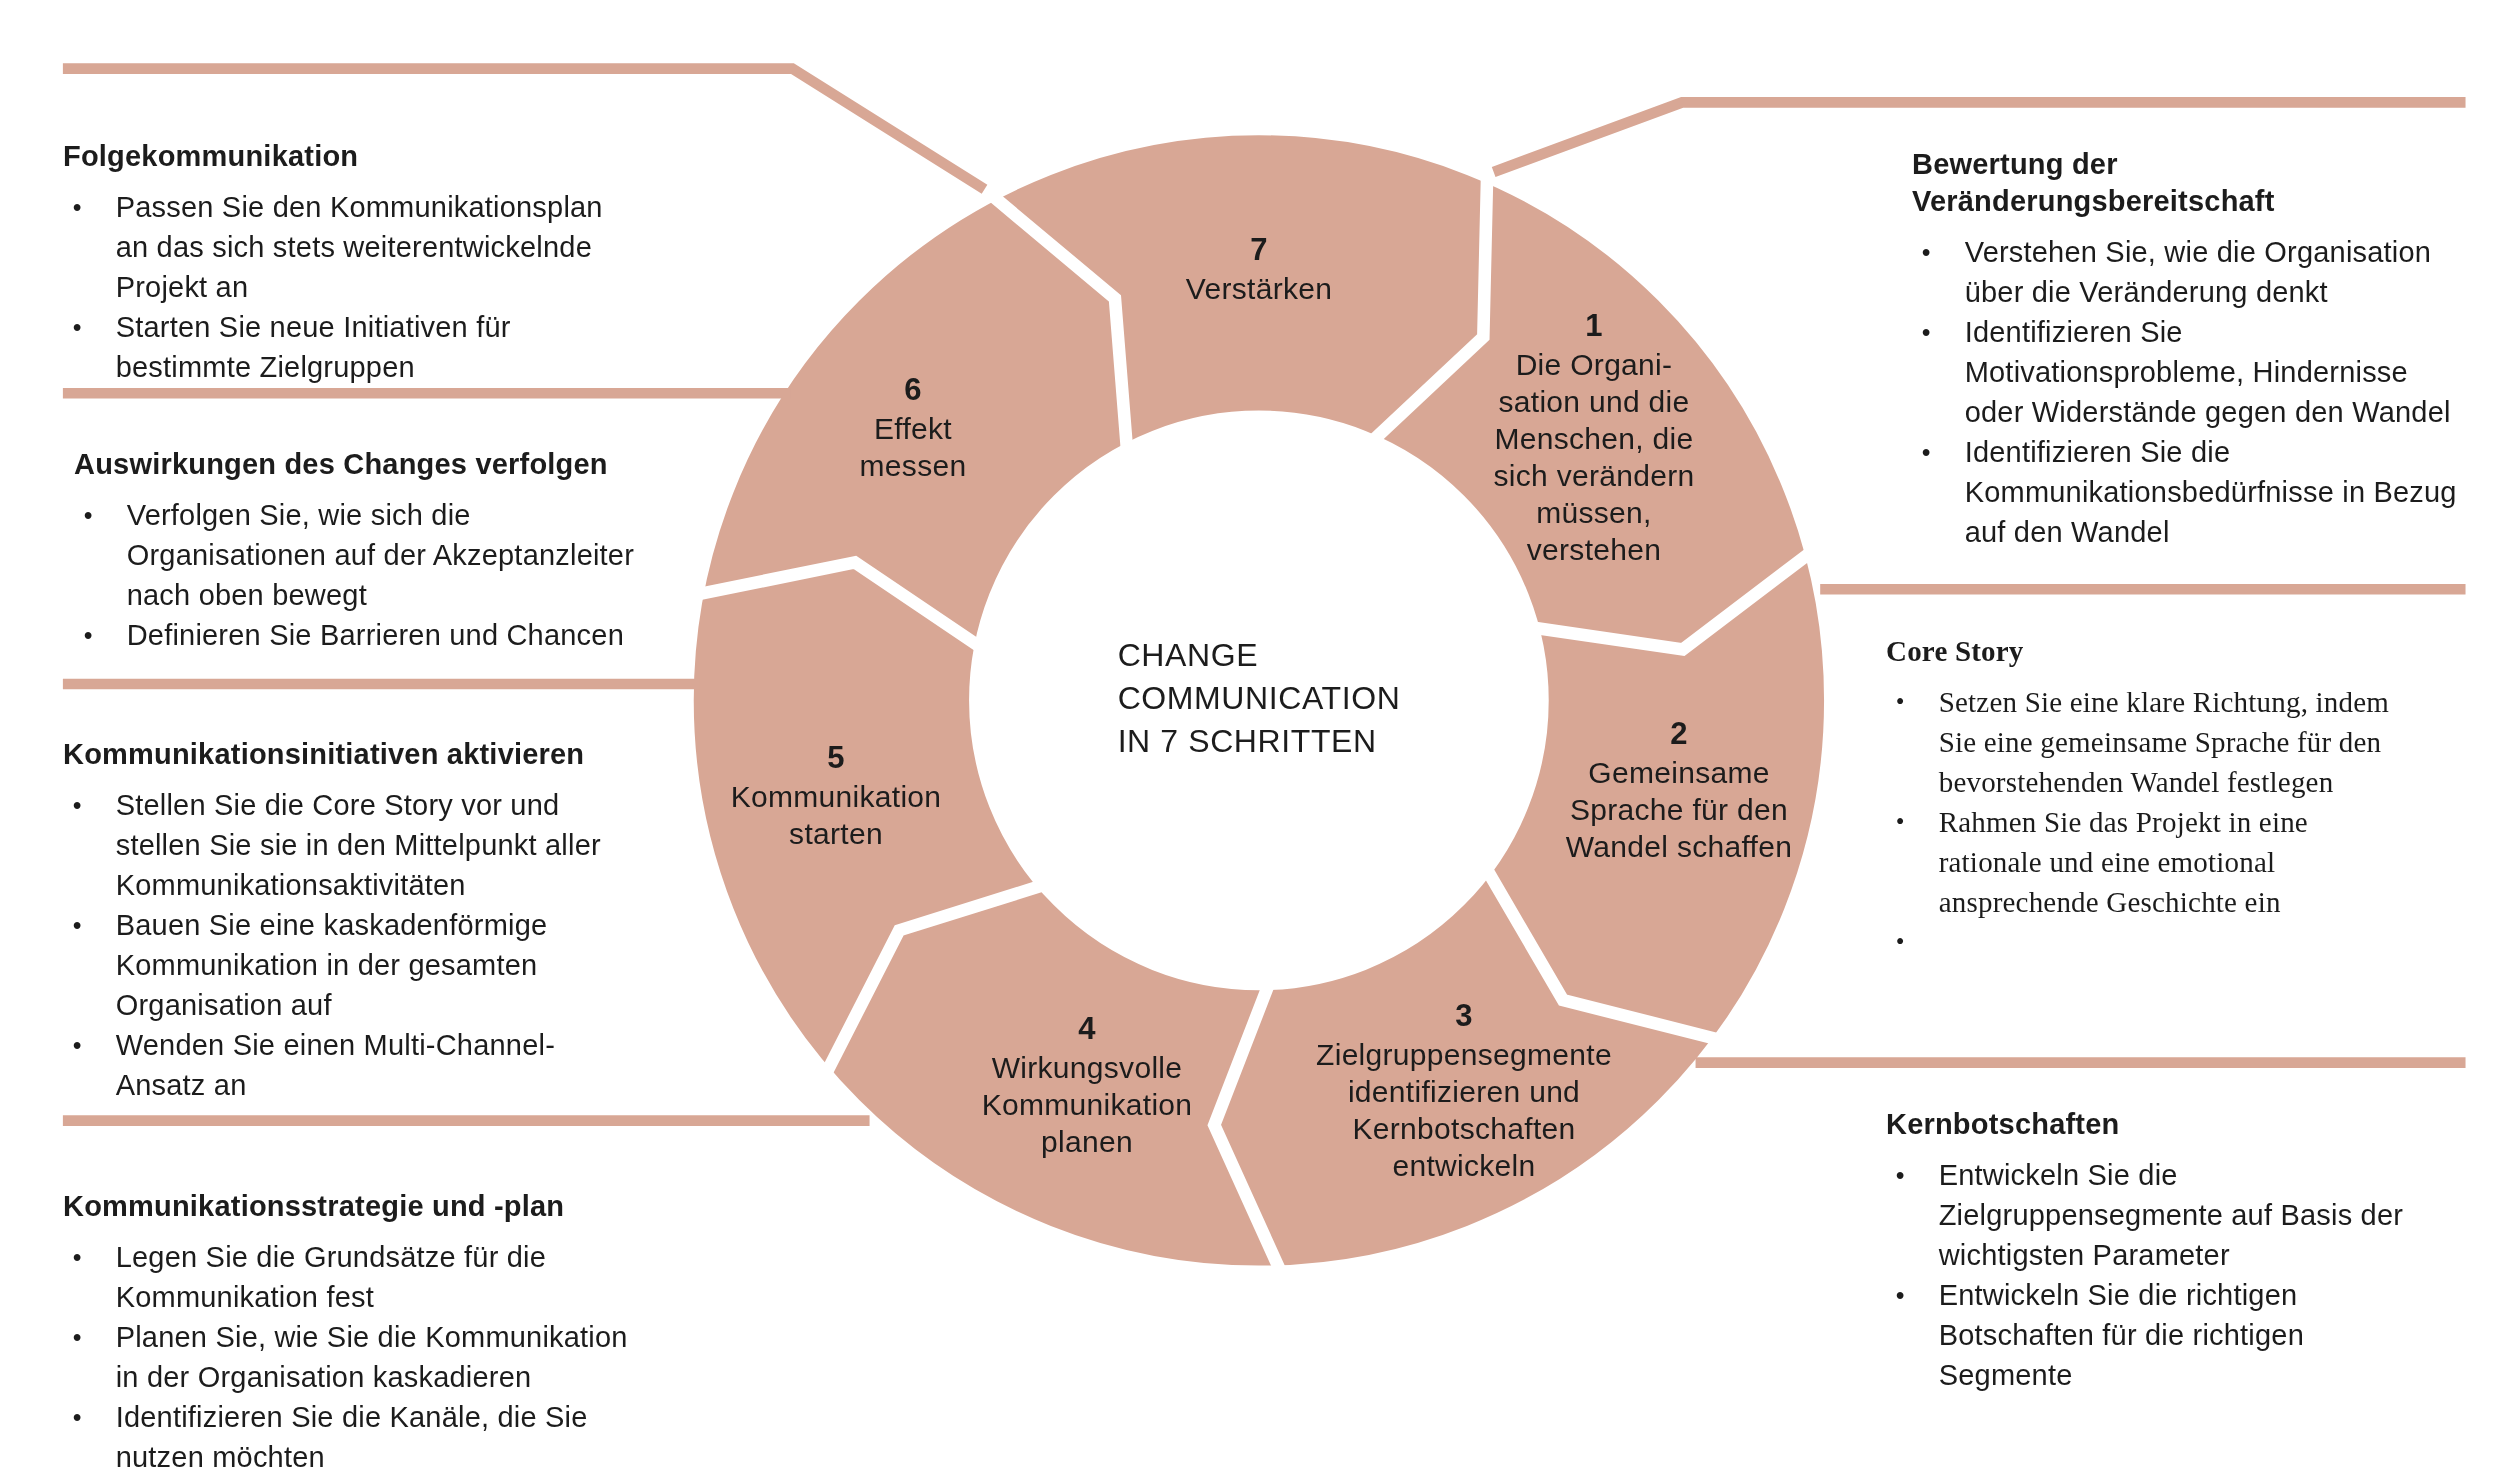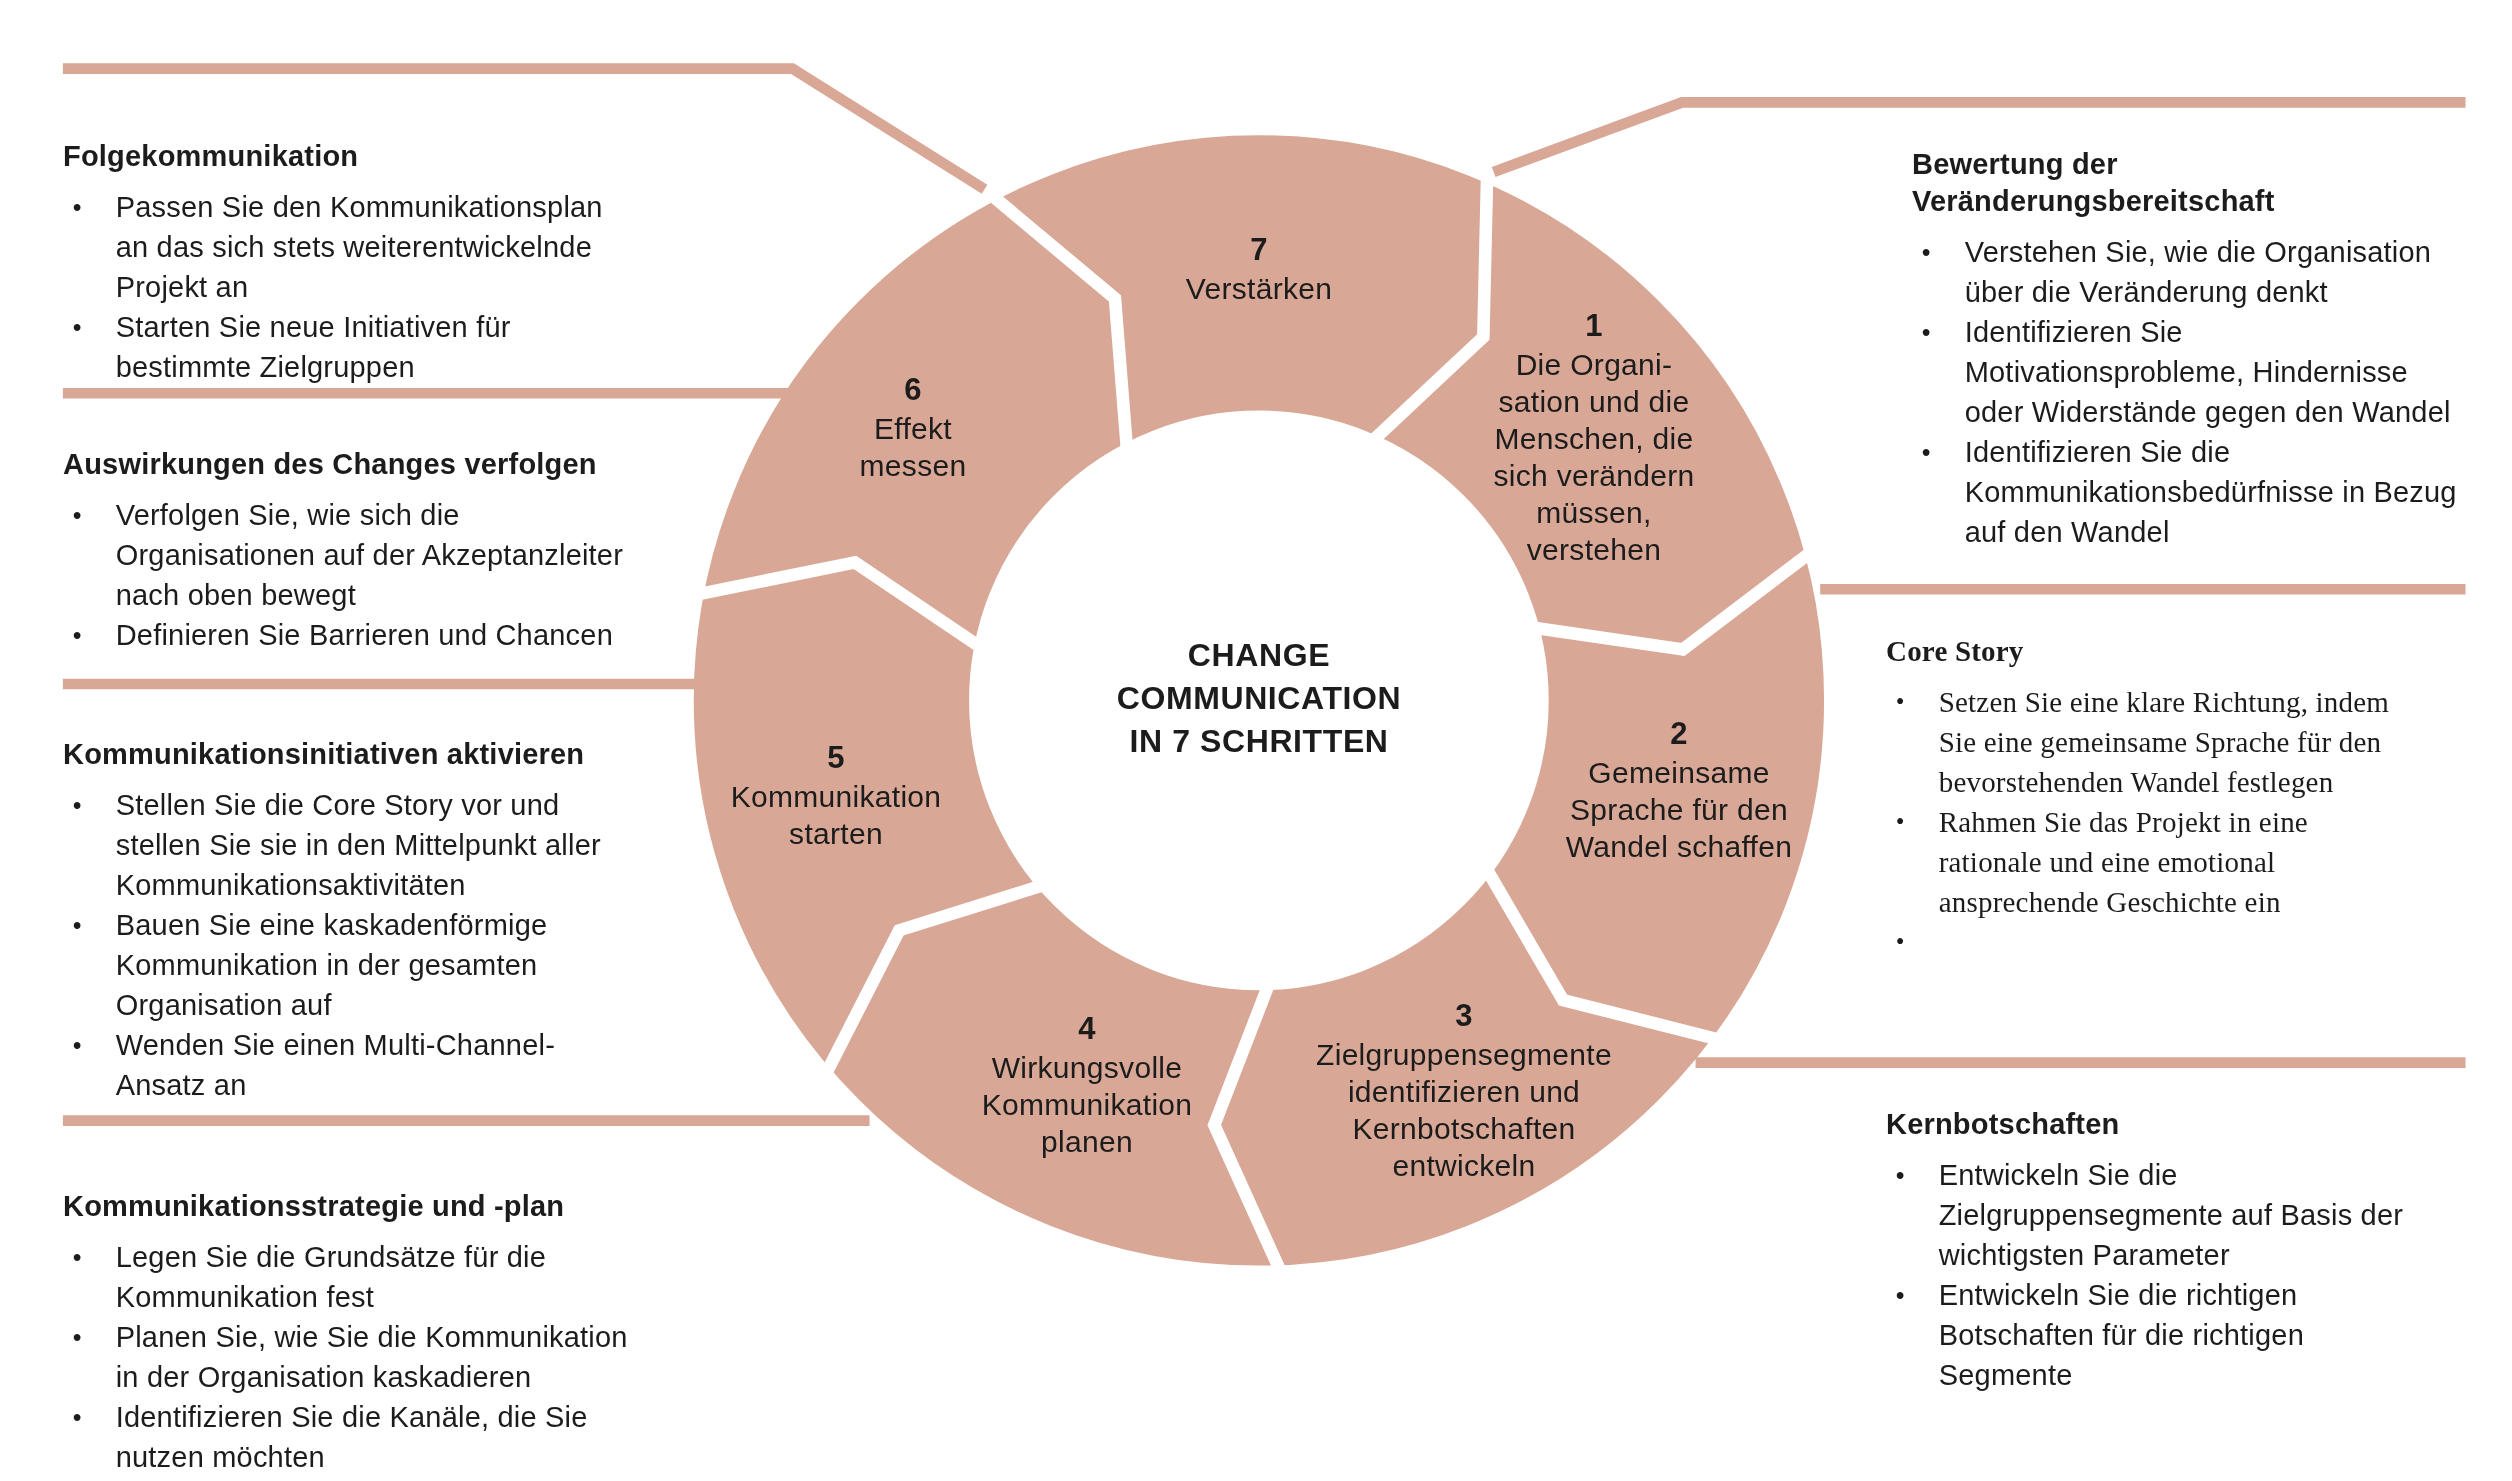--- a/index.html
+++ b/index.html
@@ -14,25 +14,25 @@
   .bullet{display:flex;align-items:flex-start;font-size:29px;line-height:40px;}
   .bullet .dot{width:43px;flex:0 0 43px;text-align:left;padding-left:9.7px;font-size:25px;}
   .bullet .bt{white-space:pre-line;letter-spacing:0.2px;}
 
   
   .seg{position:absolute;transform:translate(-50%,-50%);text-align:center;font-size:30px;line-height:37px;letter-spacing:0.3px;}
   .seg .num{display:block;font-weight:700;font-size:31px;margin-bottom:1.9px;}
   .seg .lbl{white-space:pre-line;}
 
   .center-title{position:absolute;left:1259px;top:698px;transform:translate(-50%,-50%);
-    text-align:center;font-weight:700;font-size:32px;line-height:43px;letter-spacing:0.6px;white-space:pre-line;}
+    text-align:left;font-weight:400;font-size:32px;line-height:43px;letter-spacing:0.6px;white-space:pre-line;}
 
   
   #blk-l1{left:63px;top:118px;width:618px;margin-top:20px;}
-  #blk-l2{left:63px;top:446px;width:638px;}
+  #blk-l2{left:74px;top:446px;width:638px;}
   #blk-l3{left:63px;top:736px;width:638px;}
   #blk-l4{left:63px;top:1188px;width:638px;}
   #blk-r1{left:1886px;top:146px;width:589px;margin-left:26px;}
   #blk-r2{left:1886px;top:633px;width:589px;font-family:Liberation Serif, serif;}
   #blk-r3{left:1886px;top:1106px;width:589px;}
 
   
   #seg-1{left:1594px;top:437px;width:319px;}
   #seg-2{left:1679px;top:790px;width:329px;}
   #seg-3{left:1464px;top:1090px;width:396px;}

